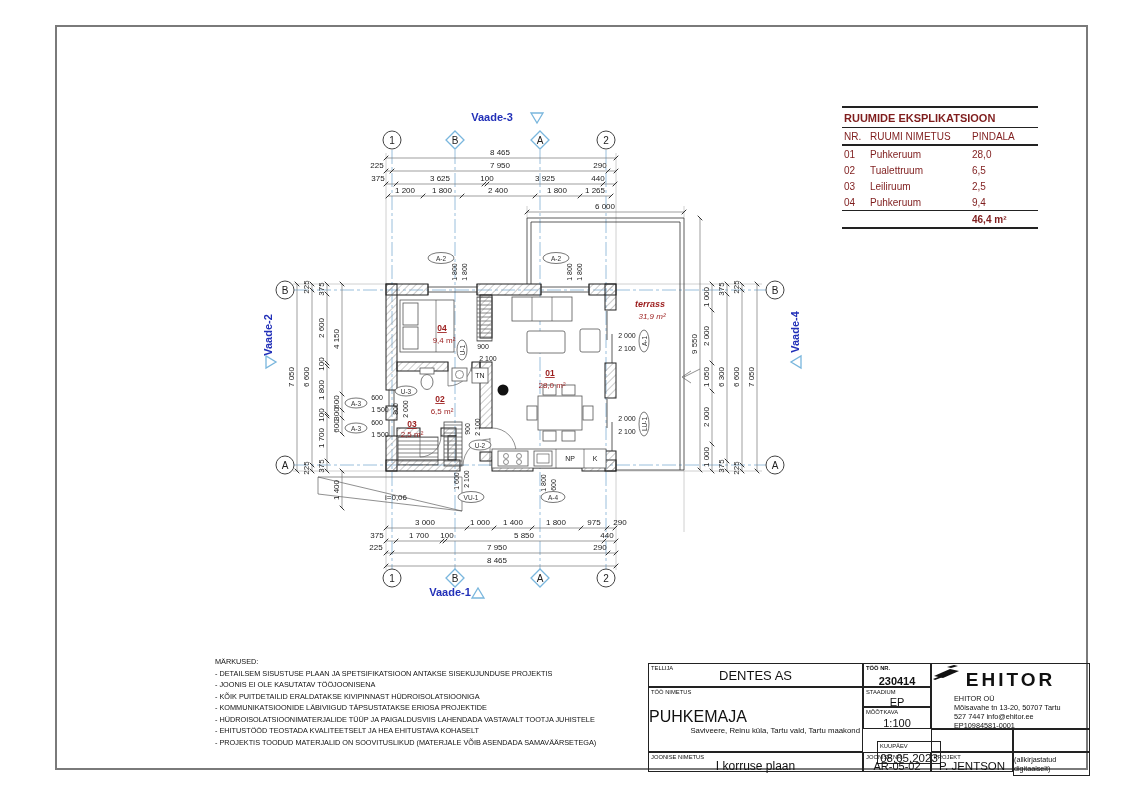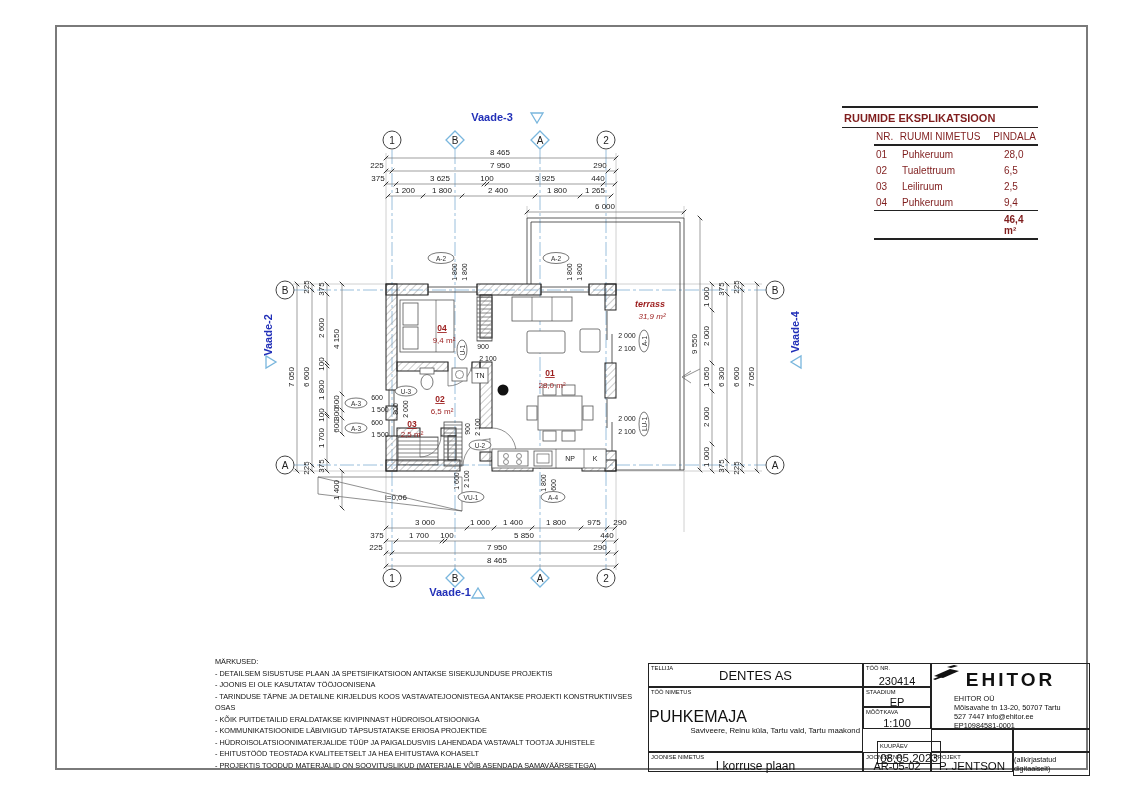--- a/index.html
+++ b/index.html
@@ -26,21 +26,21 @@
   .dia{fill:#fff;stroke:#79b6dd;stroke-width:1.3;}
   .bubt{font-size:10px;fill:#222;}
   .red{fill:#9b1c1c;}
   .roomnum{font-size:8.5px;font-weight:bold;}
   .rooma{font-size:8px;}
   .terr{font-size:9px;font-style:italic;font-weight:bold;}
 
   
   .expl{position:absolute;left:842px;top:106px;width:196px;color:#7f1d1d;}
   .expl-title{font-weight:bold;font-size:11px;border-top:2px solid #222;border-bottom:1px solid #222;padding:4px 2px 3px 2px;}
-  .erow{display:flex;padding:2.5px 2px;font-size:10px;margin-left:32px;}
+  .erow{display:flex;padding:2.5px 2px;font-size:10px;}
   .expl-head{border-bottom:2px solid #222;}
   .ec1{width:26px;}.ec2{width:102px;}.ec3{flex:1;}
   .expl-total{border-top:1px solid #222;border-bottom:2px solid #222;font-weight:bold;}
 
   
   .notes{position:absolute;left:215px;top:656px;width:432px;font-size:7.3px;line-height:11.5px;color:#111;}
 
   
   .tb{position:absolute;left:648px;top:663px;width:442px;height:109px;color:#111;}
   .cell{position:absolute;border:1px solid #222;box-sizing:border-box;}
@@ -475,21 +475,20 @@
         <span class="ec1"></span>
         <span class="ec2"></span>
         <span class="ec3">46,4 m²</span>
       </div>
 </div>
 
 <div class="notes">
   <div>MÄRKUSED:</div>
   <div>- DETAILSEM SISUSTUSE PLAAN JA SPETSIFIKATSIOON ANTAKSE SISEKUJUNDUSE PROJEKTIS</div>
   <div>- JOONIS EI OLE KASUTATAV TÖÖJOONISENA</div>
-  <div>- TARINDUSE TÄPNE JA DETAILNE KIRJELDUS KOOS VASTAVATEJOONISTEGA ANTAKSE PROJEKTI KONSTRUKTIIVSES OSAS</div>
   <div>- KÕIK PUITDETAILID ERALDATAKSE KIVIPINNAST HÜDROISOLATSIOONIGA</div>
   <div>- KOMMUNIKATSIOONIDE LÄBIVIIGUD TÄPSUSTATAKSE ERIOSA PROJEKTIDE</div>
   <div>- HÜDROISOLATSIOONIMATERJALIDE TÜÜP JA PAIGALDUSVIIS LAHENDADA VASTAVALT TOOTJA JUHISTELE</div>
   <div>- EHITUSTÖÖD TEOSTADA KVALITEETSELT JA HEA EHITUSTAVA KOHASELT</div>
   <div>- PROJEKTIS TOODUD MATERJALID ON SOOVITUSLIKUD (MATERJALE VÕIB ASENDADA SAMAVÄÄRSETEGA)</div>
 </div>
 
 <div class="tb">
   <div class="cell" style="left:0;top:0;width:215px;height:24px;">
     <span class="tb-label">TELLIJA</span>
@@ -497,21 +496,21 @@
   </div>
   <div class="cell" style="left:0;top:24px;width:215px;height:65px;">
     <span class="tb-label">TÖÖ NIMETUS</span>
     <div style="font-size:16px;margin-top:20px;">PUHKEMAJA</div>
     <div style="text-align:right;font-size:7.8px;padding-right:2px;">Saviveere, Reinu küla, Tartu vald, Tartu maakond</div>
   </div>
   <div class="cell" style="left:0;top:89px;width:215px;height:20px;">
     <span class="tb-label">JOONISE NIMETUS</span>
     <div class="tb-val" style="font-size:12px;padding-top:4px;">I korruse plaan</div>
   </div>
-  <div class="cell" style="left:215px;top:0;width:68px;height:24px;">
+  <div class="cell" style="left:215px;top:0;width:68px;height:24px;font-weight:bold;">
     <span class="tb-label">TÖÖ NR.</span>
     <div class="tb-val" style="font-size:11px;padding-top:6px;">230414</div>
   </div>
   <div class="cell" style="left:215px;top:24px;width:68px;height:20px;">
     <span class="tb-label">STAADIUM</span>
     <div class="tb-val" style="font-size:11px;padding-top:5px;">EP</div>
   </div>
   <div class="cell" style="left:215px;top:44px;width:68px;height:22px;">
     <span class="tb-label">MÕÕTKAVA</span>
     <div class="tb-val" style="font-size:11px;padding-top:5px;">1:100</div>

